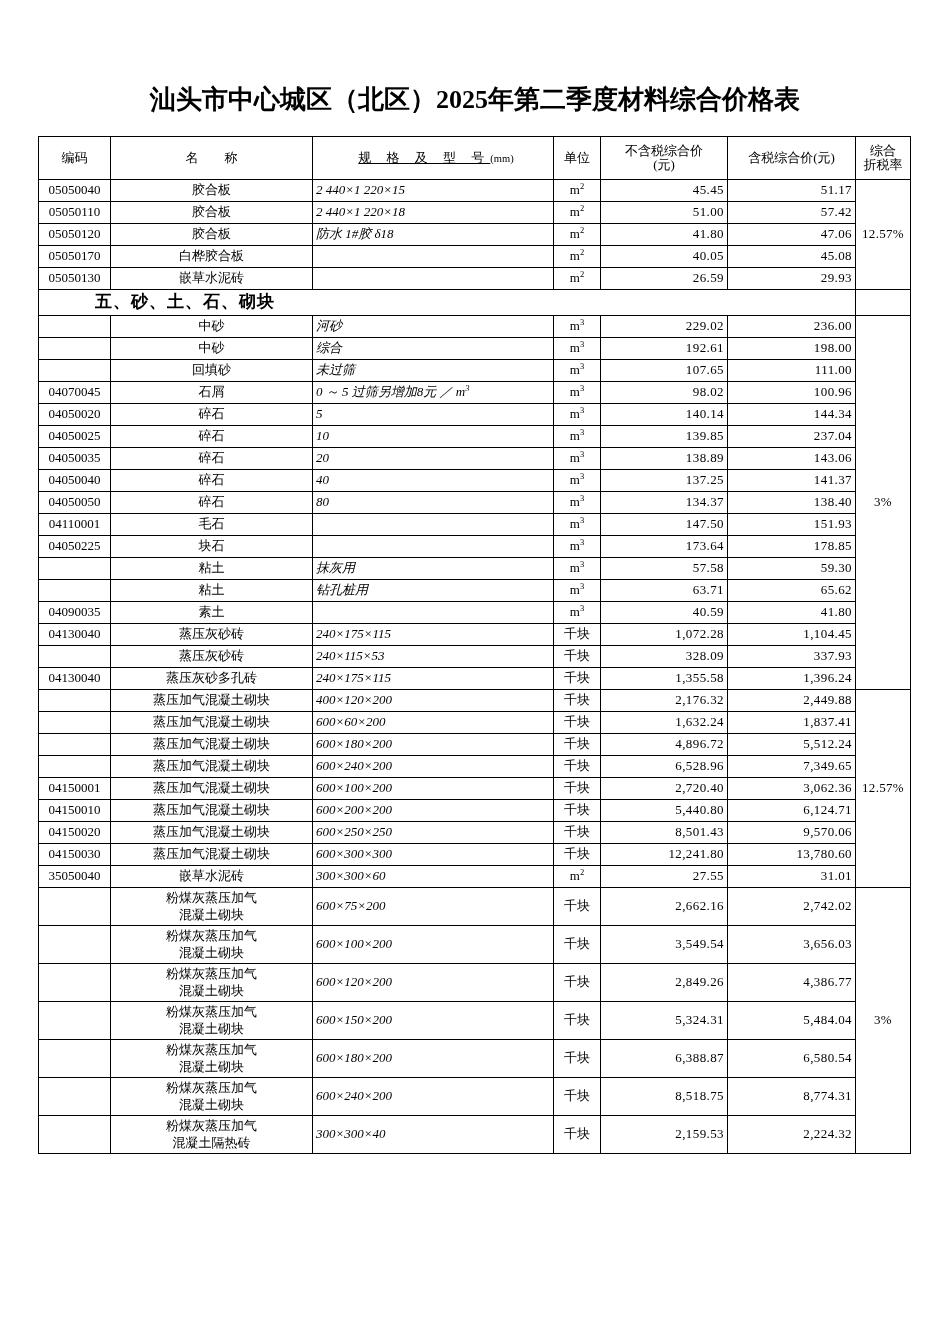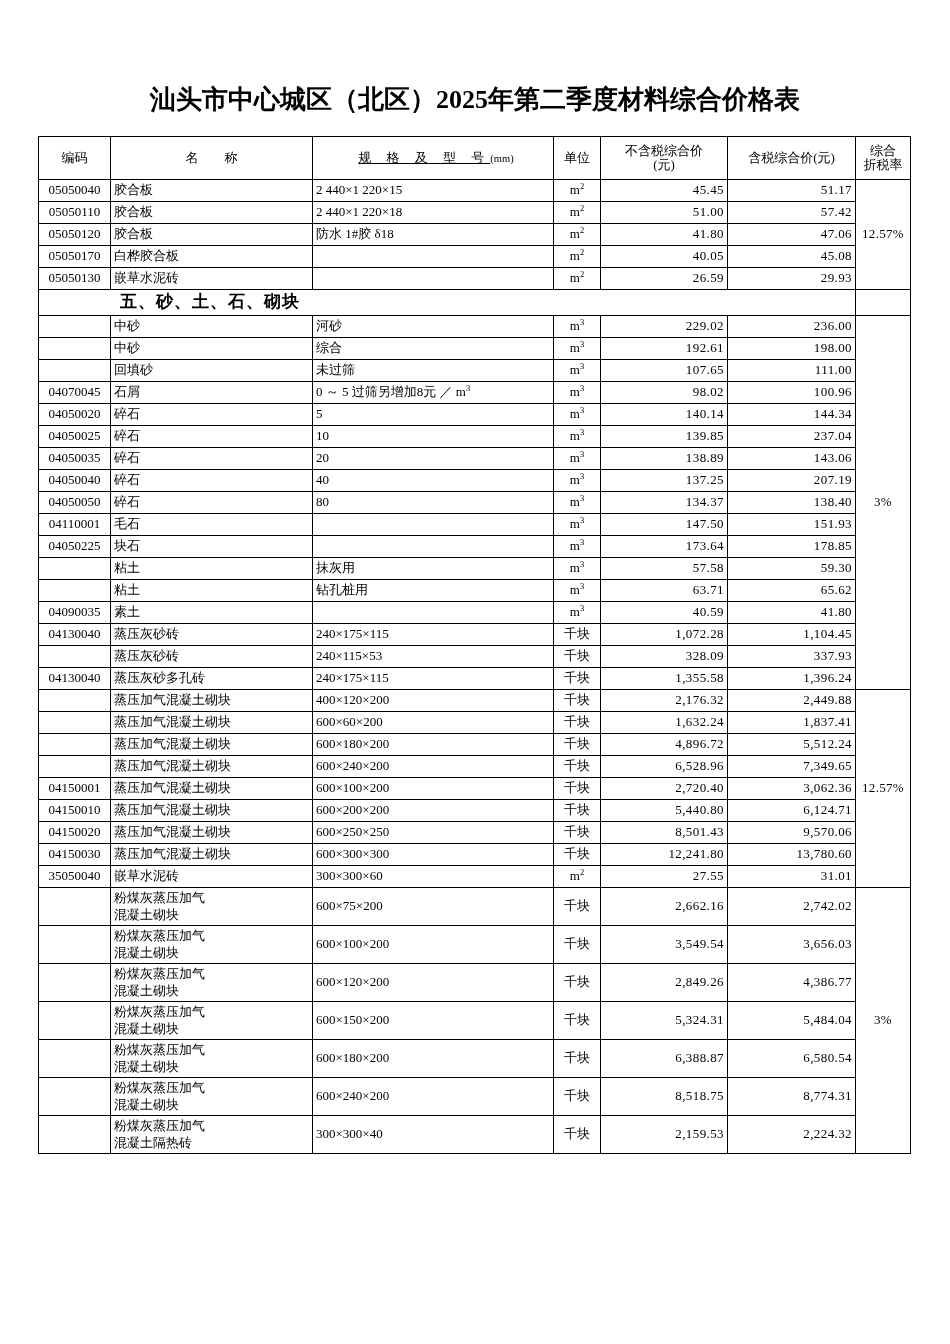--- a/index.html
+++ b/index.html
@@ -69,34 +69,34 @@
     height: 42px;
     font-weight: normal;
   }
   .hdr-sp { letter-spacing: 6px; padding-left: 6px; text-decoration: underline; }
   .small-mm { font-size: 10.5px; letter-spacing: 0; }
 
   
   tr.drow td { height: 21px; font-size: 13px; }
   tr.drow2 td { height: 37px; font-size: 13px; }
   .cell-code { text-align: center; font-size: 12.6px; font-family: "Liberation Serif", "DejaVu Serif", serif; }
-  .cell-name { text-align: left; padding-left: 9px; }
-  .cell-spec { text-align: left; padding-left: 5px; font-size: 12.6px; }
+  .cell-name { text-align: center; padding-left: 9px; }
+  .cell-spec { text-align: left; padding-left: 5px; font-size: 12.6px; font-style: italic; }
   .cell-unit { text-align: center; font-size: 12.5px; }
   .cell-num  { text-align: right; padding-right: 7px; font-size: 13px; letter-spacing: 0.4px; }
   .cell-rate { text-align: center; font-size: 12.5px; letter-spacing: 0.3px; }
   .two-line { line-height: 1.28; }
 
   
   tr.sect td {
     height: 25px;
     font-size: 17px;
     font-weight: bold;
     text-align: left;
-    padding-left: 81px;
+    padding-left: 56px;
     letter-spacing: 1px;
   }
   sup.exp { font-size: 8.5px; vertical-align: super; line-height: 0; }
   .unitm { font-family: "Liberation Serif", "DejaVu Serif", serif; }
 </style>
 </head>
 <body>
 
 <div id="page">
 
@@ -226,21 +226,21 @@
             <td class="cell-unit"><span class="unitm">m<sup class="exp">3</sup></span></td>
             <td class="cell-num">138.89</td>
             <td class="cell-num">143.06</td>
           </tr>
           <tr class="drow">
             <td class="cell-code">04050040</td>
             <td class="cell-name">碎石</td>
             <td class="cell-spec">40</td>
             <td class="cell-unit"><span class="unitm">m<sup class="exp">3</sup></span></td>
             <td class="cell-num">137.25</td>
-            <td class="cell-num">207.19</td>
+            <td class="cell-num">141.37</td>
           </tr>
           <tr class="drow">
             <td class="cell-code">04050050</td>
             <td class="cell-name">碎石</td>
             <td class="cell-spec">80</td>
             <td class="cell-unit"><span class="unitm">m<sup class="exp">3</sup></span></td>
             <td class="cell-num">134.37</td>
             <td class="cell-num">138.40</td>
           </tr>
           <tr class="drow">

